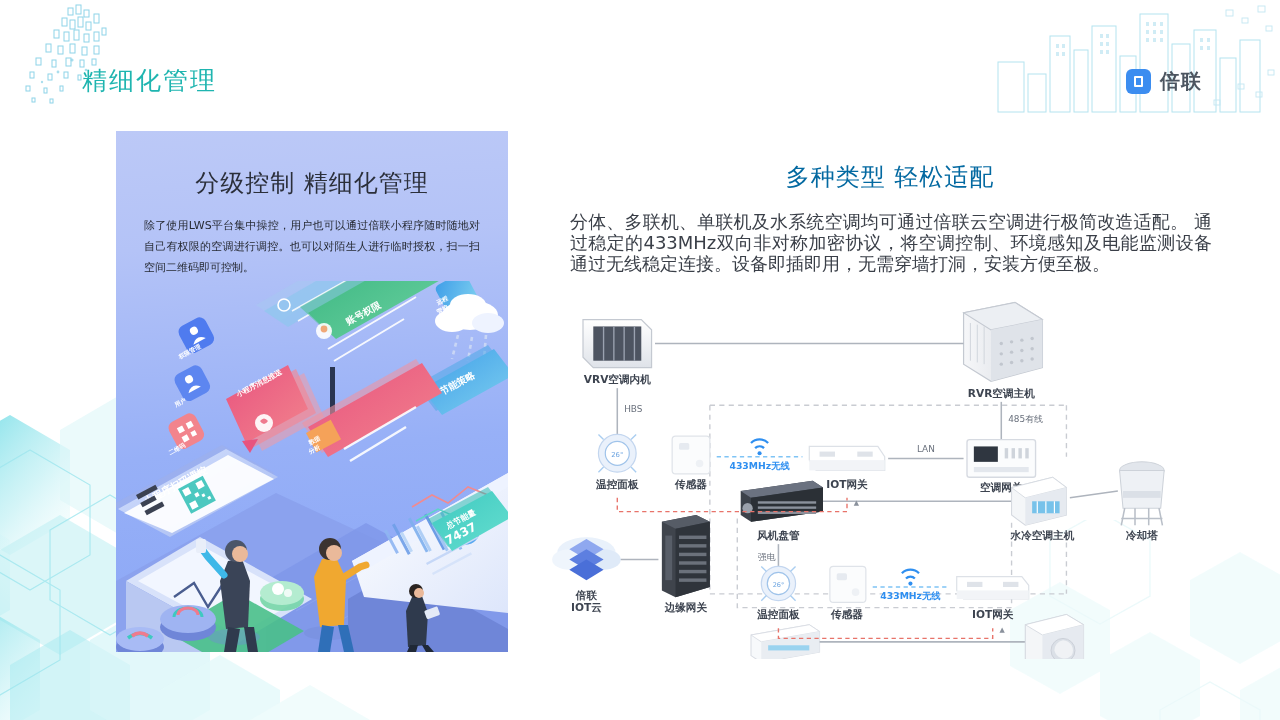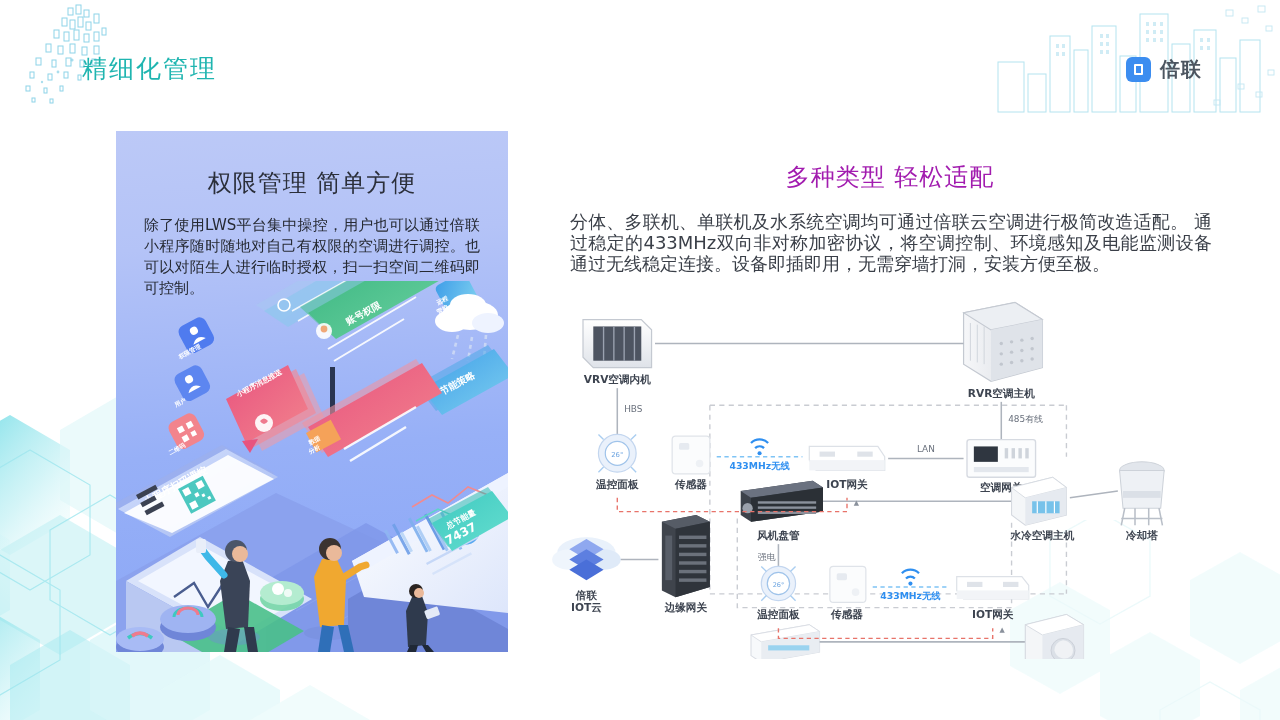--- a/index.html
+++ b/index.html
@@ -12,21 +12,21 @@
 
   
   .bg-layer { position:absolute; inset:0; pointer-events:none; }
 
   .hex-bl { position:absolute; left:-60px; bottom:-70px; width:430px; height:400px; }
   .hex-br { position:absolute; right:-40px; bottom:-60px; width:330px; height:260px; opacity:.55;}
   .dots-tl { position:absolute; left:8px; top:2px; width:120px; height:110px; }
   .city-tr { position:absolute; right:0px; top:0px; width:300px; height:120px; }
 
   
-  .header { position:absolute; left:0; top:0; width:1280px; height:118px; }
+  .header { position:absolute; left:0; top:12px; width:1280px; height:118px; }
   .page-title {
     position:absolute; left:82px; top:52px;
     font-size:25px; color:#1fb5b0; letter-spacing:2px;
     font-family:"DejaVu Sans","Liberation Sans",sans-serif;
   }
   .brand { position:absolute; right:78px; top:56px; display:flex; align-items:center; gap:9px; }
   .brand-mark {
     width:25px; height:25px; border-radius:6px; background:#3c8df0;
     display:flex; align-items:center; justify-content:center;
   }
@@ -40,29 +40,29 @@
   .card-left {
     position:absolute; left:116px; top:131px; width:392px; height:521px;
     background:linear-gradient(176deg,#bcc9f7 0%,#b4c3f7 22%,#97b0f7 60%,#8aa6f6 100%);
     overflow:hidden;
   }
   .card-left h2 {
     margin-top:36px; text-align:center; font-size:24px; color:#2b2f3a; font-weight:normal;
     letter-spacing:1px; font-family:"DejaVu Sans","Liberation Sans",sans-serif;
   }
   .card-left p {
-    margin:16px 28px 0 28px; font-size:15px; line-height:21px; color:#262a33;
+    margin:16px 28px 0 28px; font-size:11px; line-height:21px; color:#262a33;
     text-align:justify; font-family:"DejaVu Sans","Liberation Sans",sans-serif;
   }
   .illus { position:absolute; left:0; top:150px; width:392px; height:371px; }
 
   
   .col-right { position:absolute; left:540px; top:131px; width:700px; height:530px; }
   .col-right h2 {
-    text-align:center; font-size:24px; color:#a21caf; font-weight:normal; margin-top:30px;
+    text-align:center; font-size:24px; color:#0369a1; font-weight:normal; margin-top:30px;
     letter-spacing:1px; font-family:"DejaVu Sans","Liberation Sans",sans-serif;
   }
   .col-right p {
     margin:18px 28px 0 30px; font-size:18px; line-height:21px; color:#3a3f48;
     text-align:justify; font-family:"DejaVu Sans","Liberation Sans",sans-serif;
   }
   .diagram { position:absolute; left:10px; top:168px; width:690px; height:360px; }
 
   .dg-label {
     font-size:6.2px; fill:#3d4450; font-weight:bold;
@@ -231,21 +231,21 @@
   <div class="page-title">精细化管理</div>
   <div class="brand">
     <span class="brand-mark">
         <i></i>
       </span>
     <span class="brand-name">倍联</span>
   </div>
 </div>
 
 <div class="card-left">
-  <h2>权限管理  简单方便</h2>
+  <h2>分级控制  精细化管理</h2>
   <p>除了使用LWS平台集中操控，用户也可以通过倍联小程序随时随地对自己有权限的空调进行调控。也可以对陌生人进行临时授权，扫一扫空间二维码即可控制。</p>
 
   <svg class="illus" viewBox="0 0 392 371">
     <defs>
       <linearGradient id="gScreen" x1="0" y1="0" x2="1" y2="1">
         <stop offset="0%" stop-color="#dbe6ff"></stop>
           <stop offset="100%" stop-color="#9fb4ef"></stop>
       </linearGradient>
       <linearGradient id="gPink" x1="0" y1="0" x2="1" y2="1">
         <stop offset="0%" stop-color="#e8537f"></stop>

